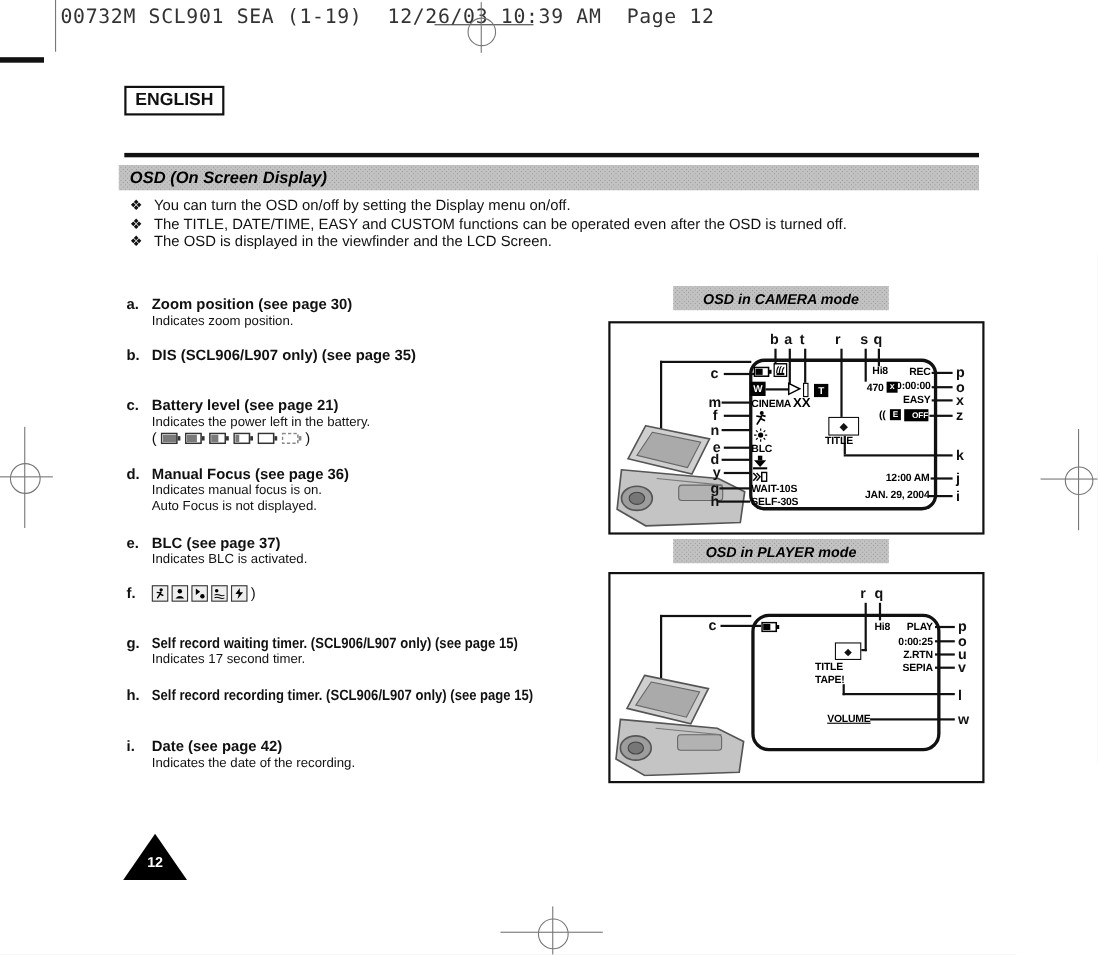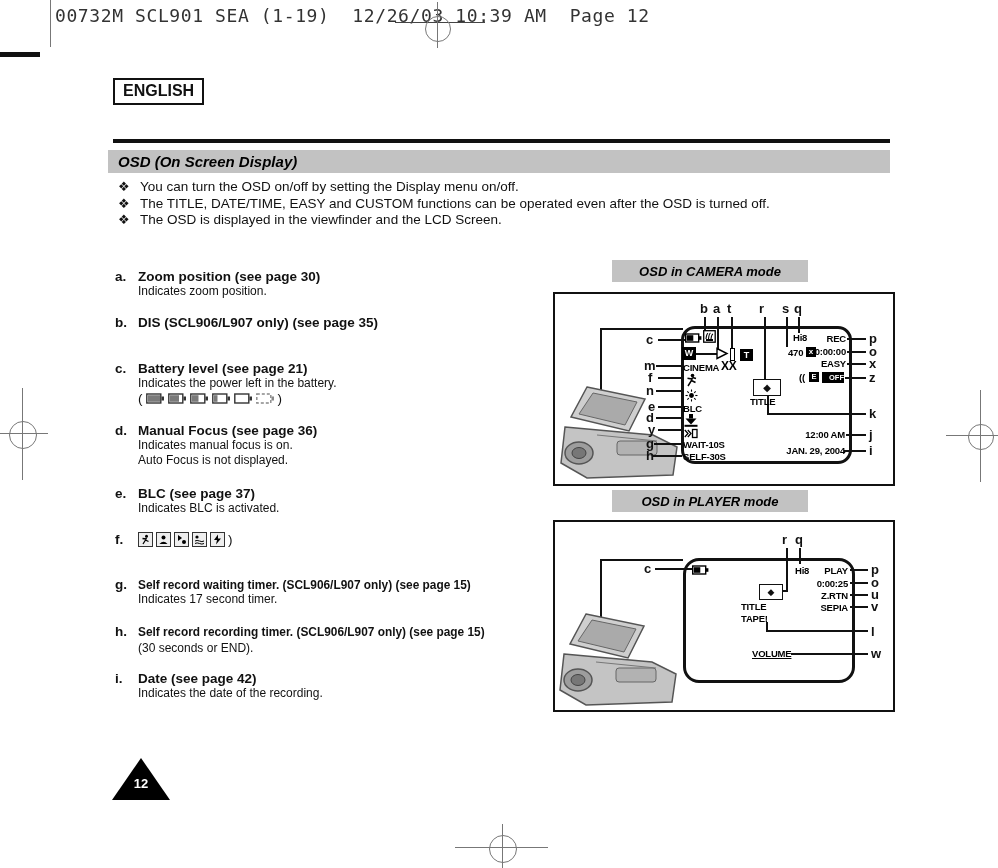--- a/index.html
+++ b/index.html
@@ -197,21 +197,20 @@
     <div>
         <div class="ihead tight">Self record waiting timer. (SCL906/L907 only)  (see page 15)</div>
       <div class="iline">Indicates 17 second timer.</div>
       </div>
   </div>
 
   <div class="item" style="top:624px;">
     <span class="ltr">h.</span>
     <div>
         <div class="ihead tight">Self record recording timer. (SCL906/L907 only) (see page 15)</div>
-      <div class="iline" style="margin-top:2px;">(30 seconds or END).</div>
       </div>
   </div>
 
   <div class="item" style="top:671px;">
     <span class="ltr">i.</span>
     <div>
         <div class="ihead">Date (see page 42)</div>
       <div class="iline">Indicates the date of the recording.</div>
       </div>
   </div>

